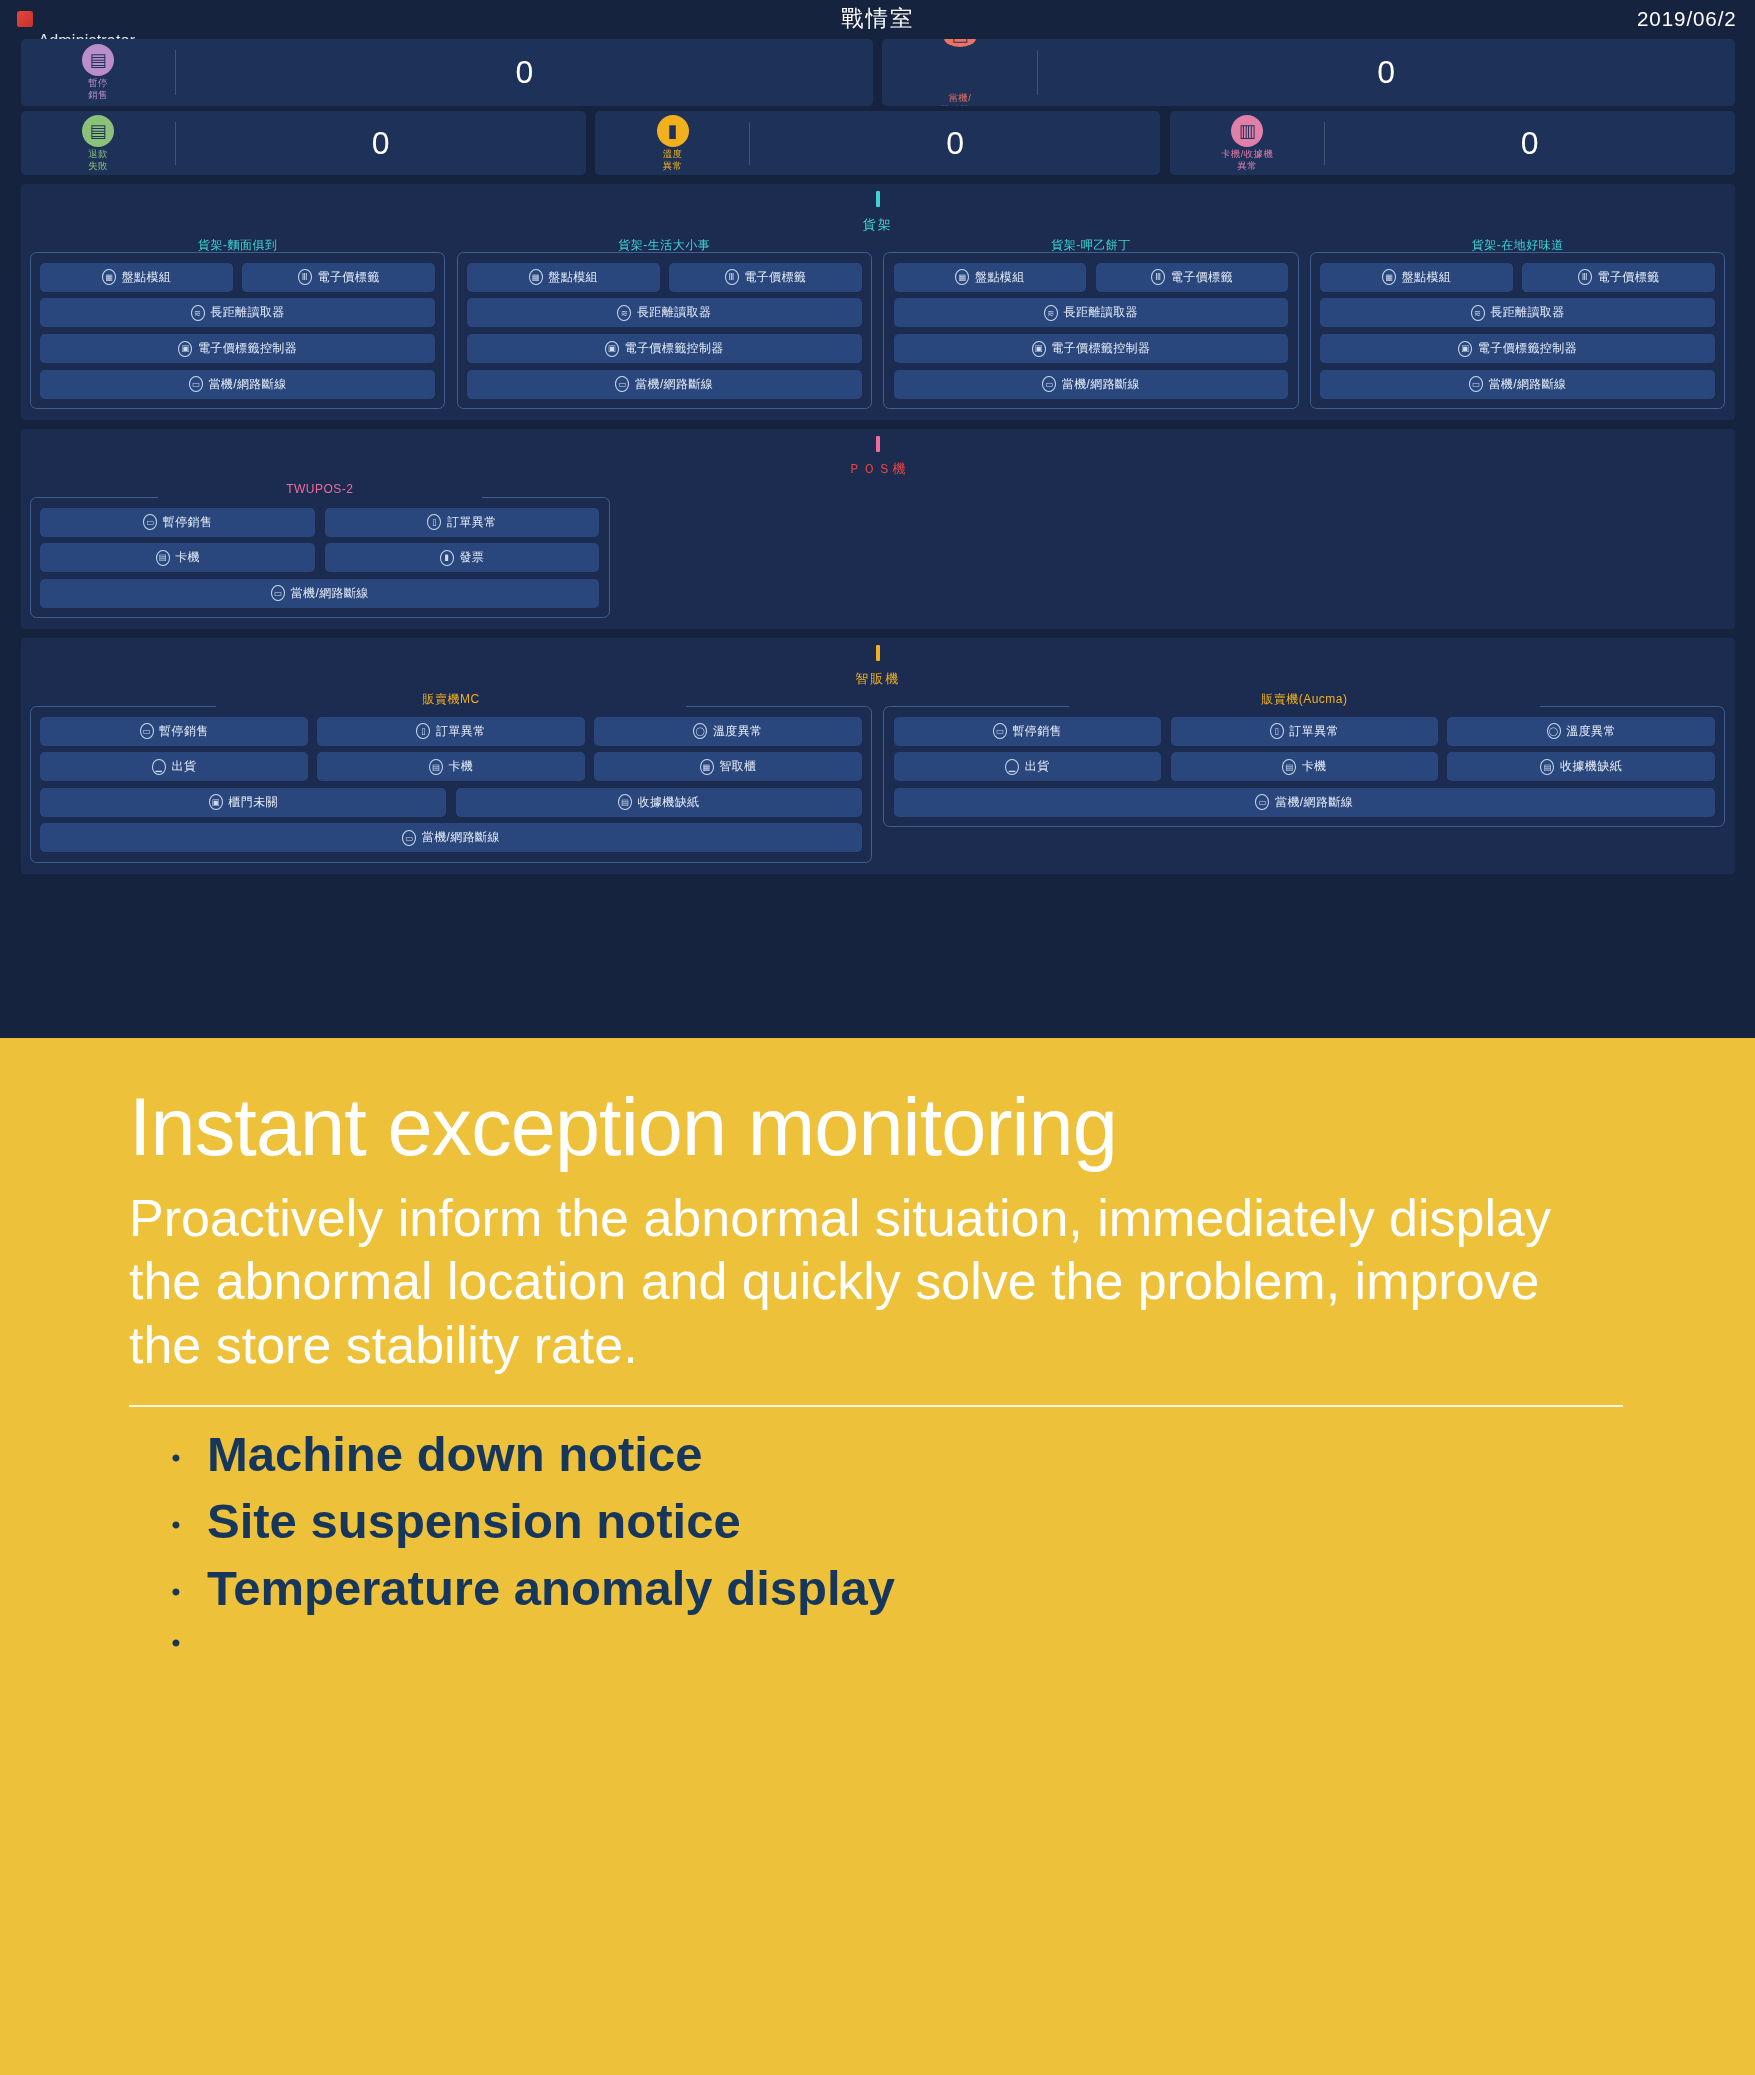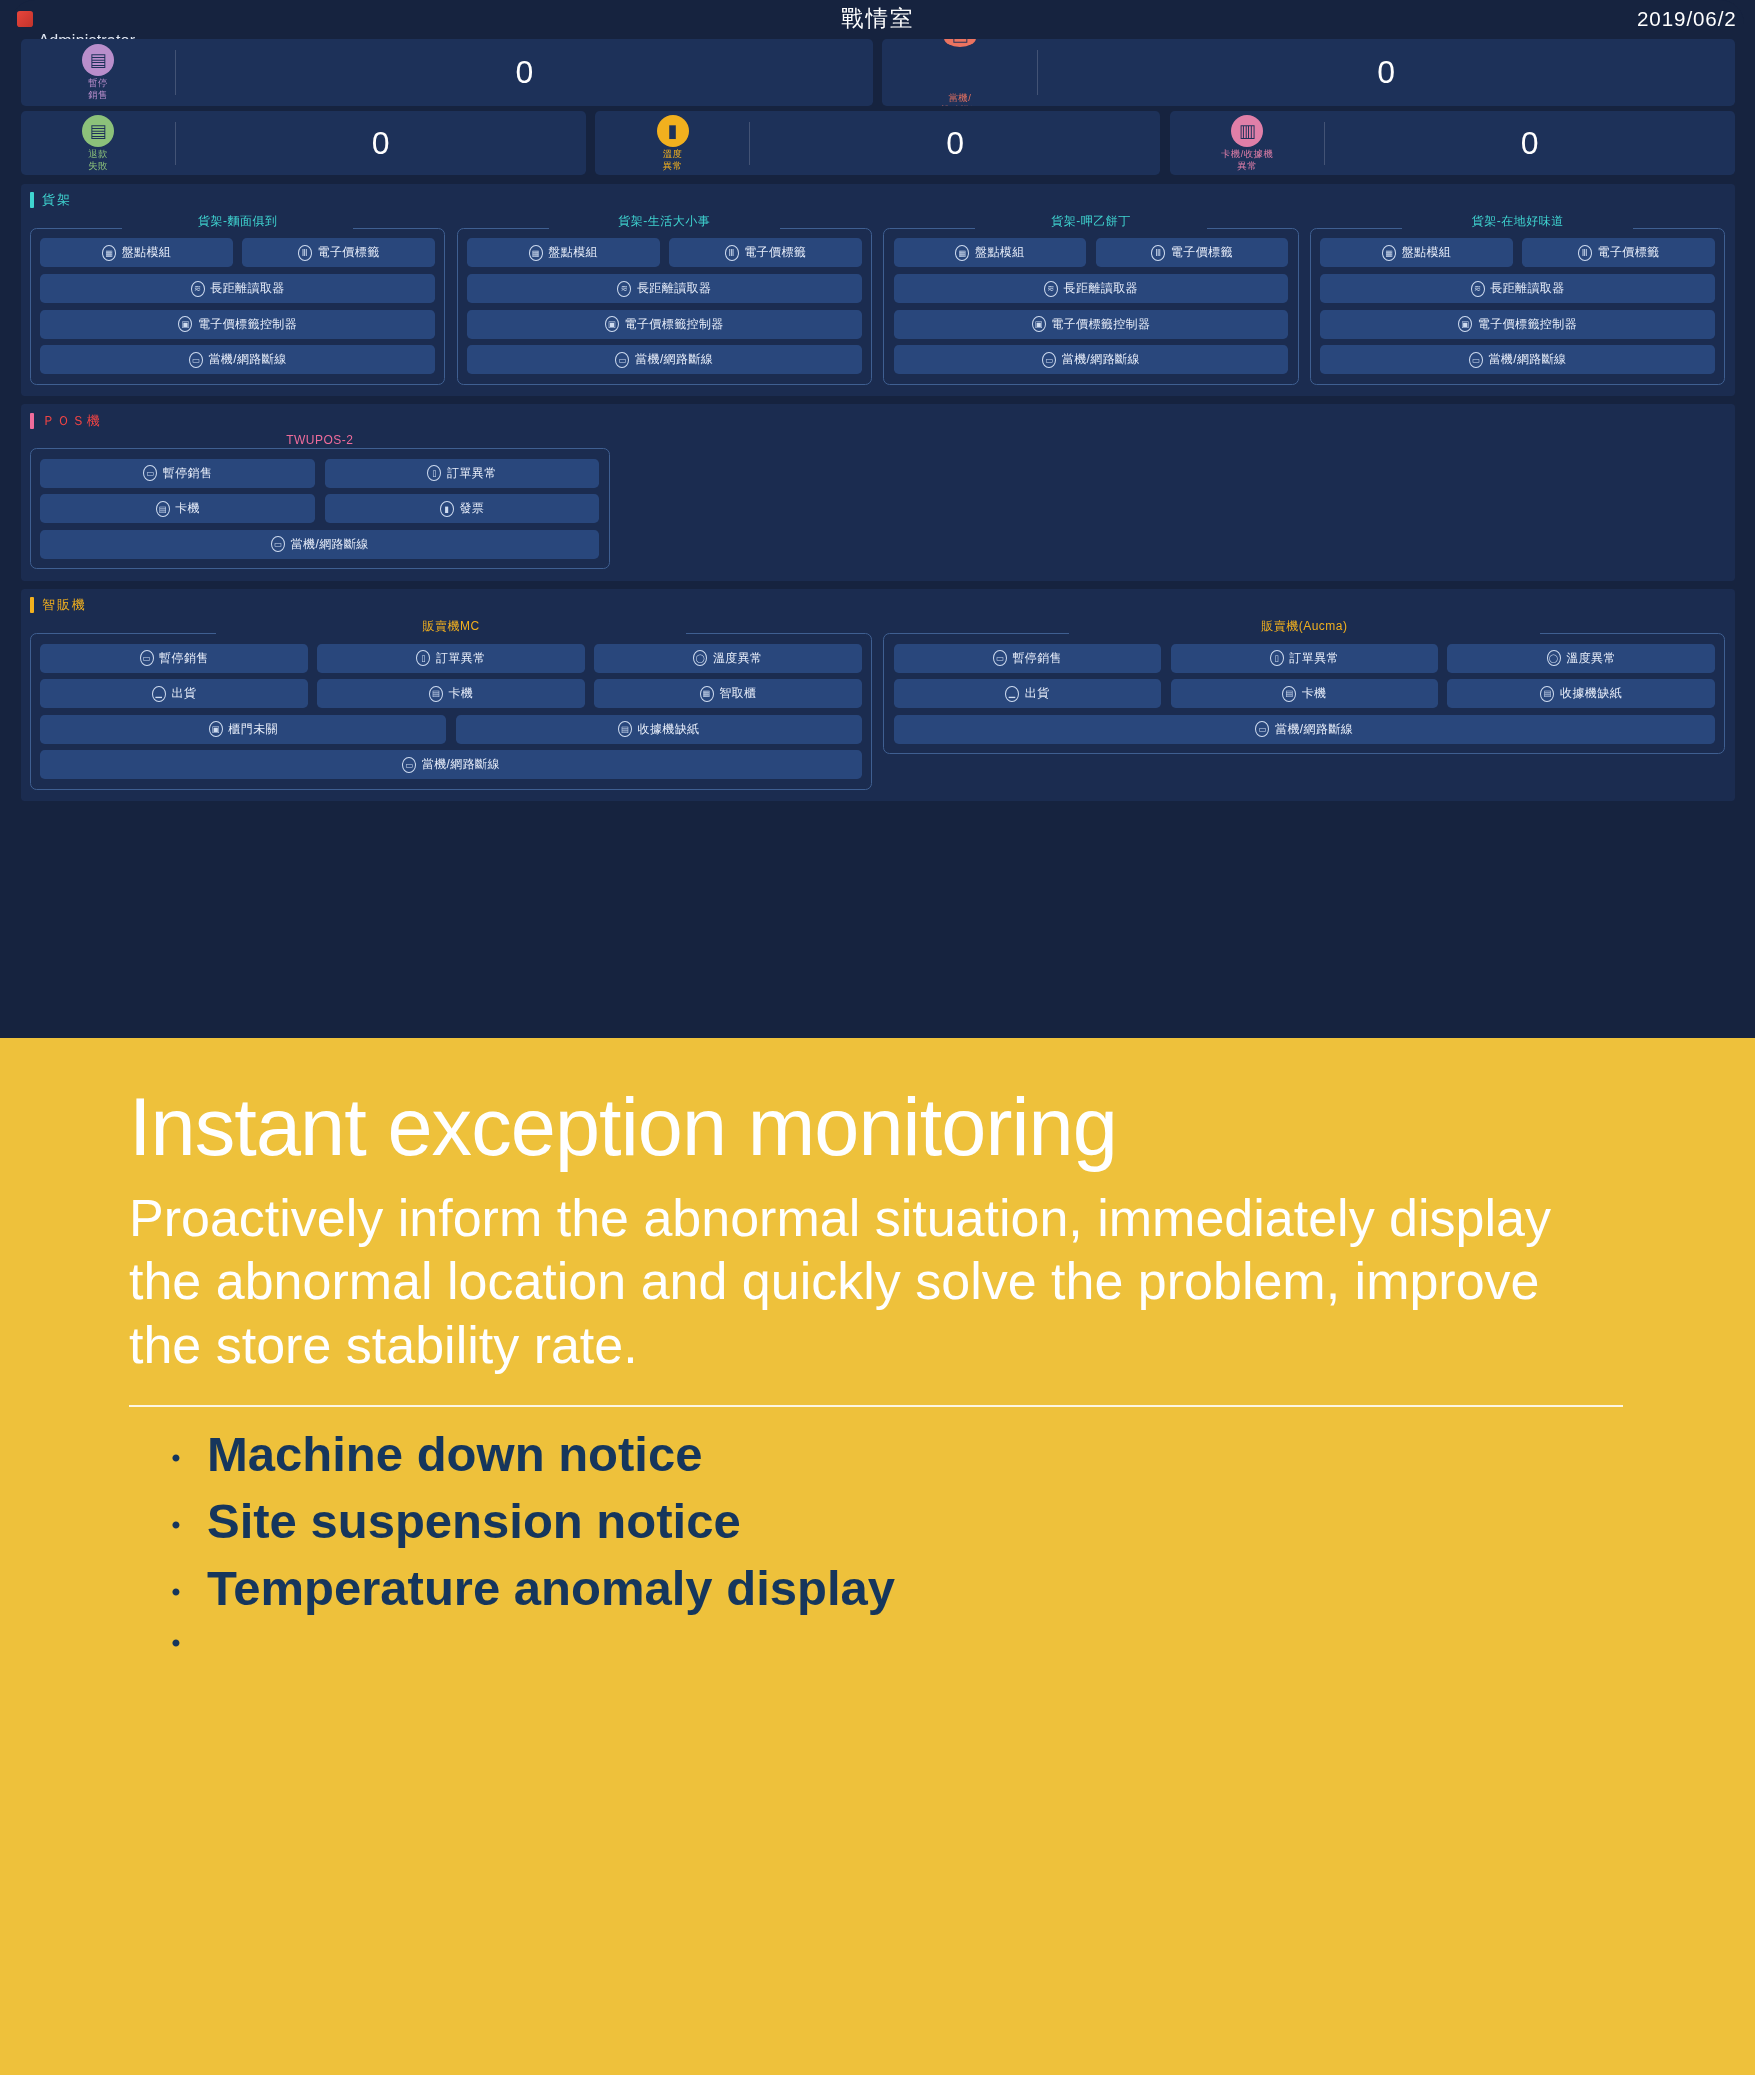--- a/index.html
+++ b/index.html
@@ -77,21 +77,21 @@
   .kpi-value {
     flex: 1; text-align:center; color:#ffffff;
     font-size: 32px; font-weight: 400;
   }
 
   
   .section {
     margin: 8.4px 9.4px 0 9.4px; background: #1b2c50;
     border-radius: 3.7px; padding: 7.5px 9.4px 11.2px 9.4px;
   }
-  .sec-head { display:flex; align-items:center; gap: 8.4px; margin-bottom: 1.9px;}
+  .sec-head { display:flex; align-items:center; gap: 8.4px; margin-bottom: 1.9px; flex-direction: column;}
   .sec-bar { width: 3.7px; height: 16px; border-radius: 0.9px; }
   .sec-title { font-size: 13px; letter-spacing: 1.9px; }
 
   .dev-grid { display: flex; gap: 11.2px; margin-top: 3.7px; }
   .dev-grid.g4 > .device { width: 25%; }
   .dev-grid.g1 > .device { width: 34.2%; }
   .dev-grid.g2 > .device { width: 50%; }
 
   .device { position: relative; padding-top: 15px; }
   .dev-name {

